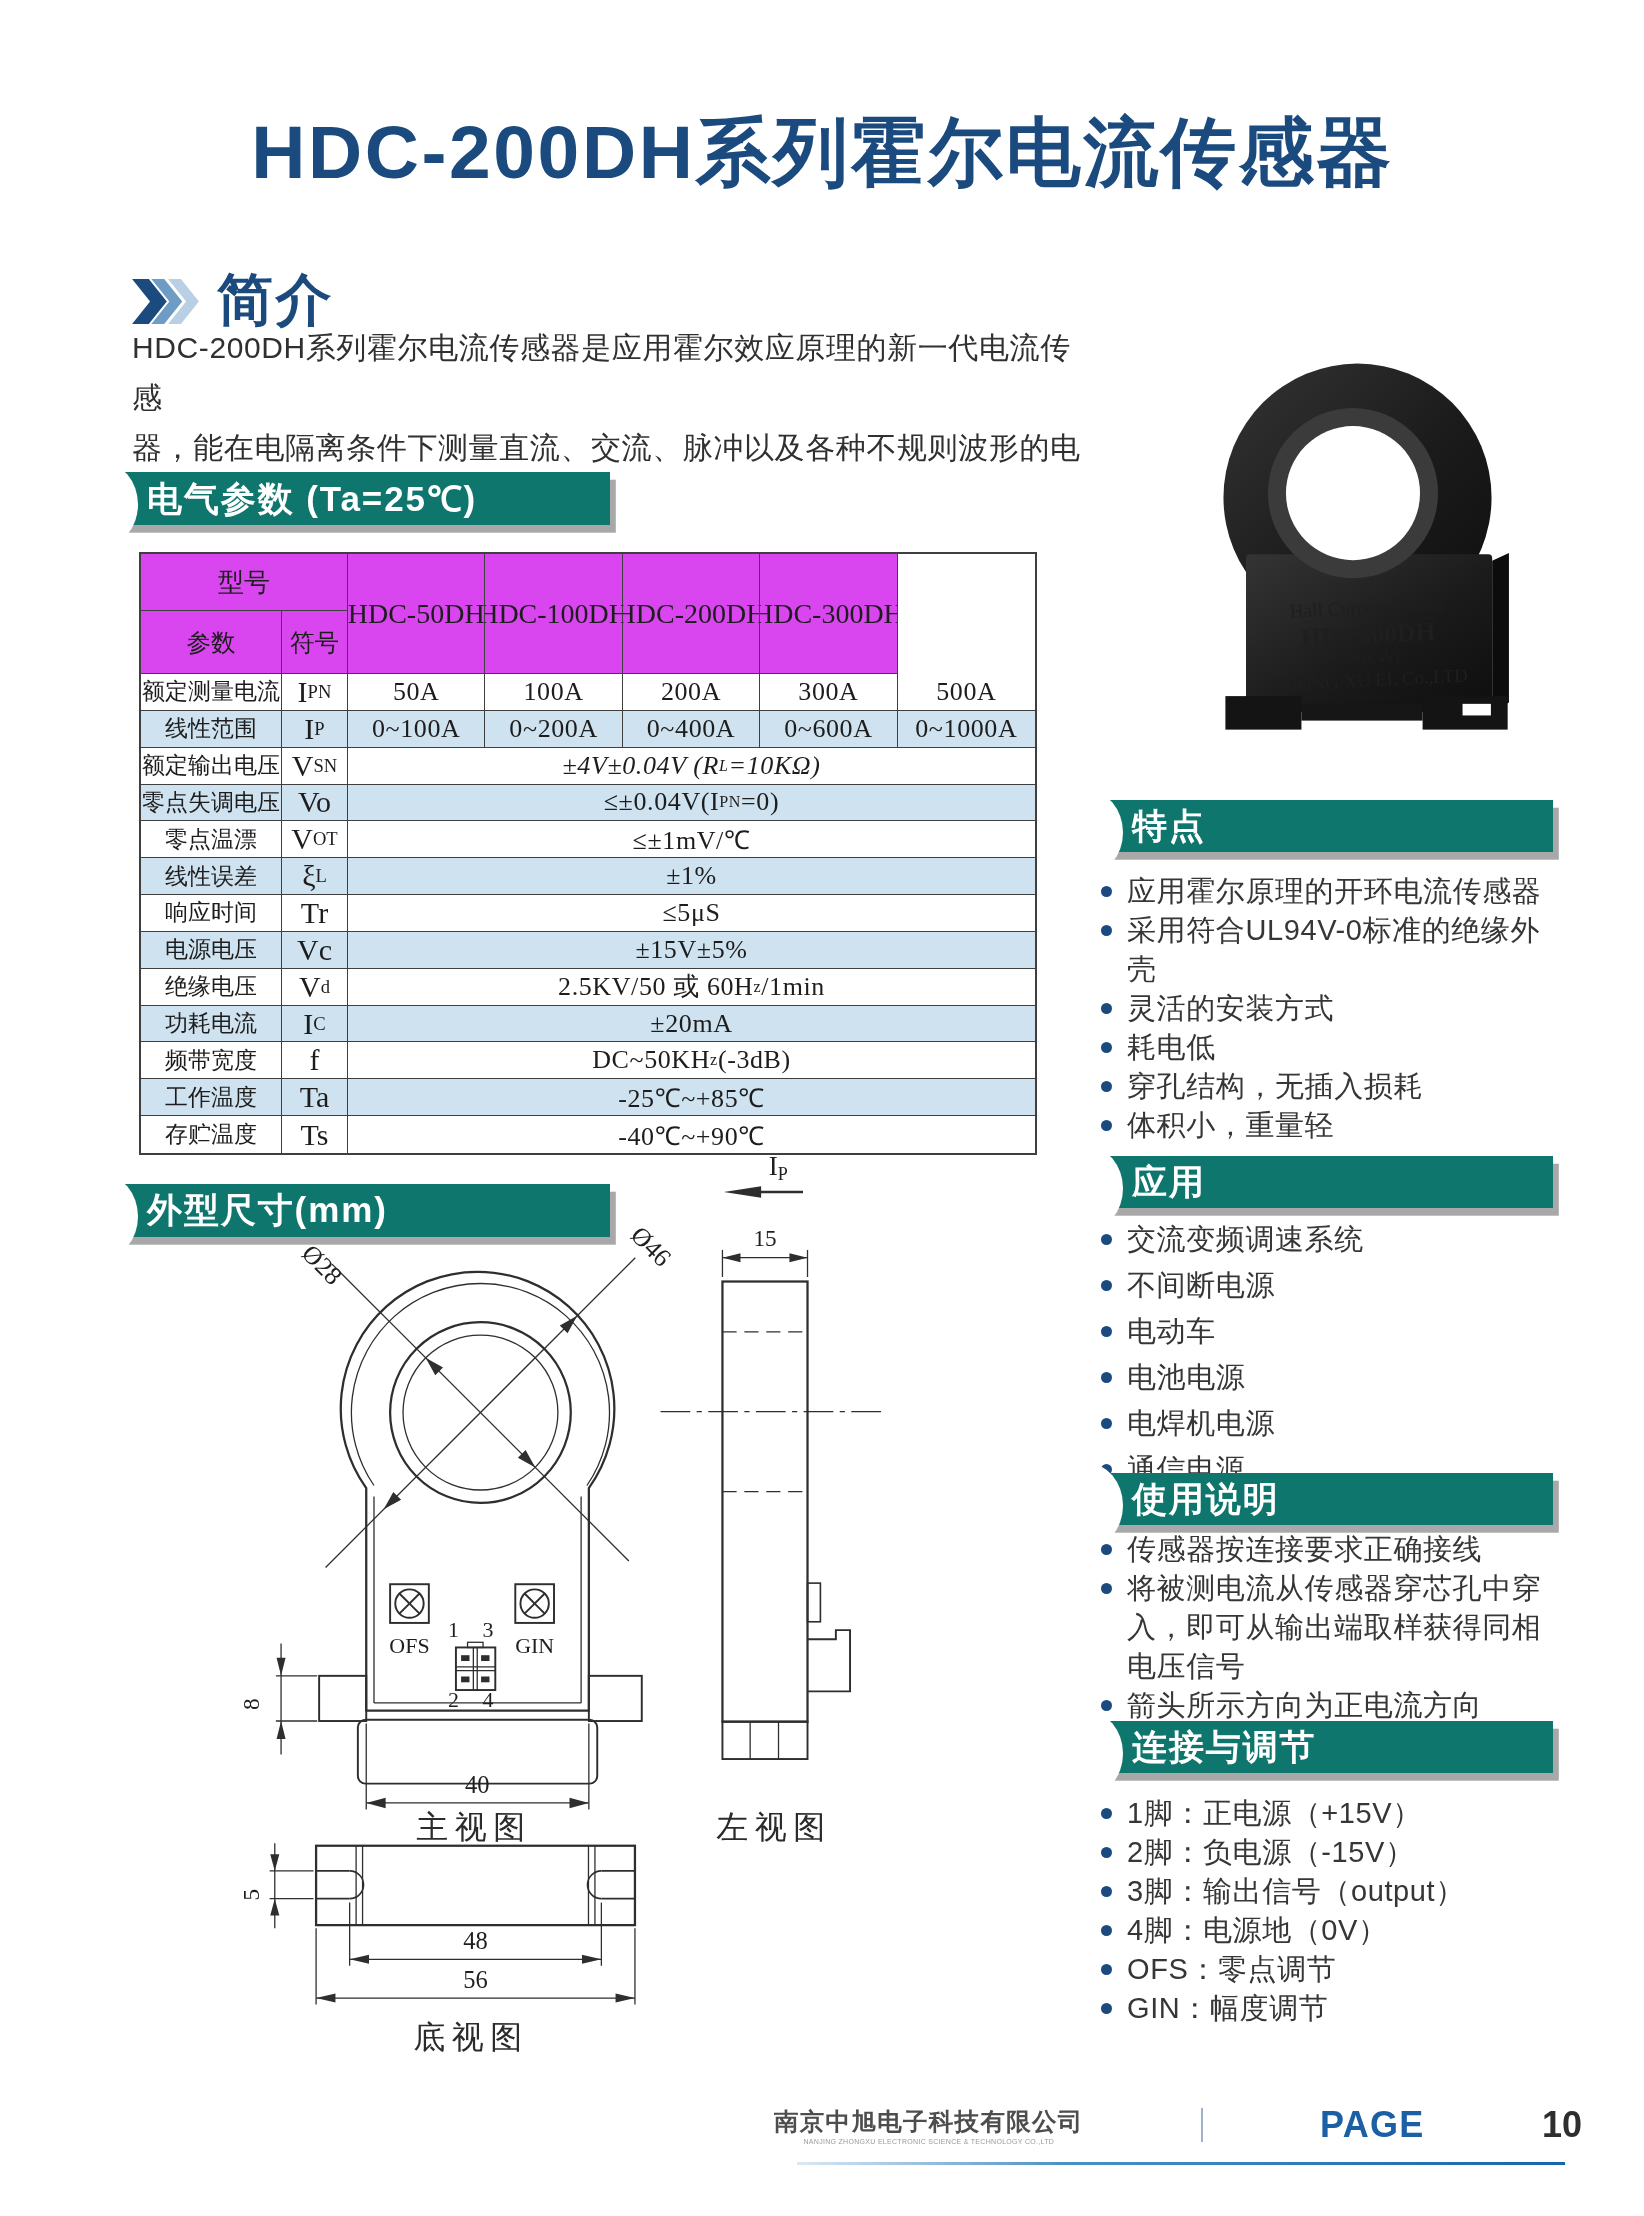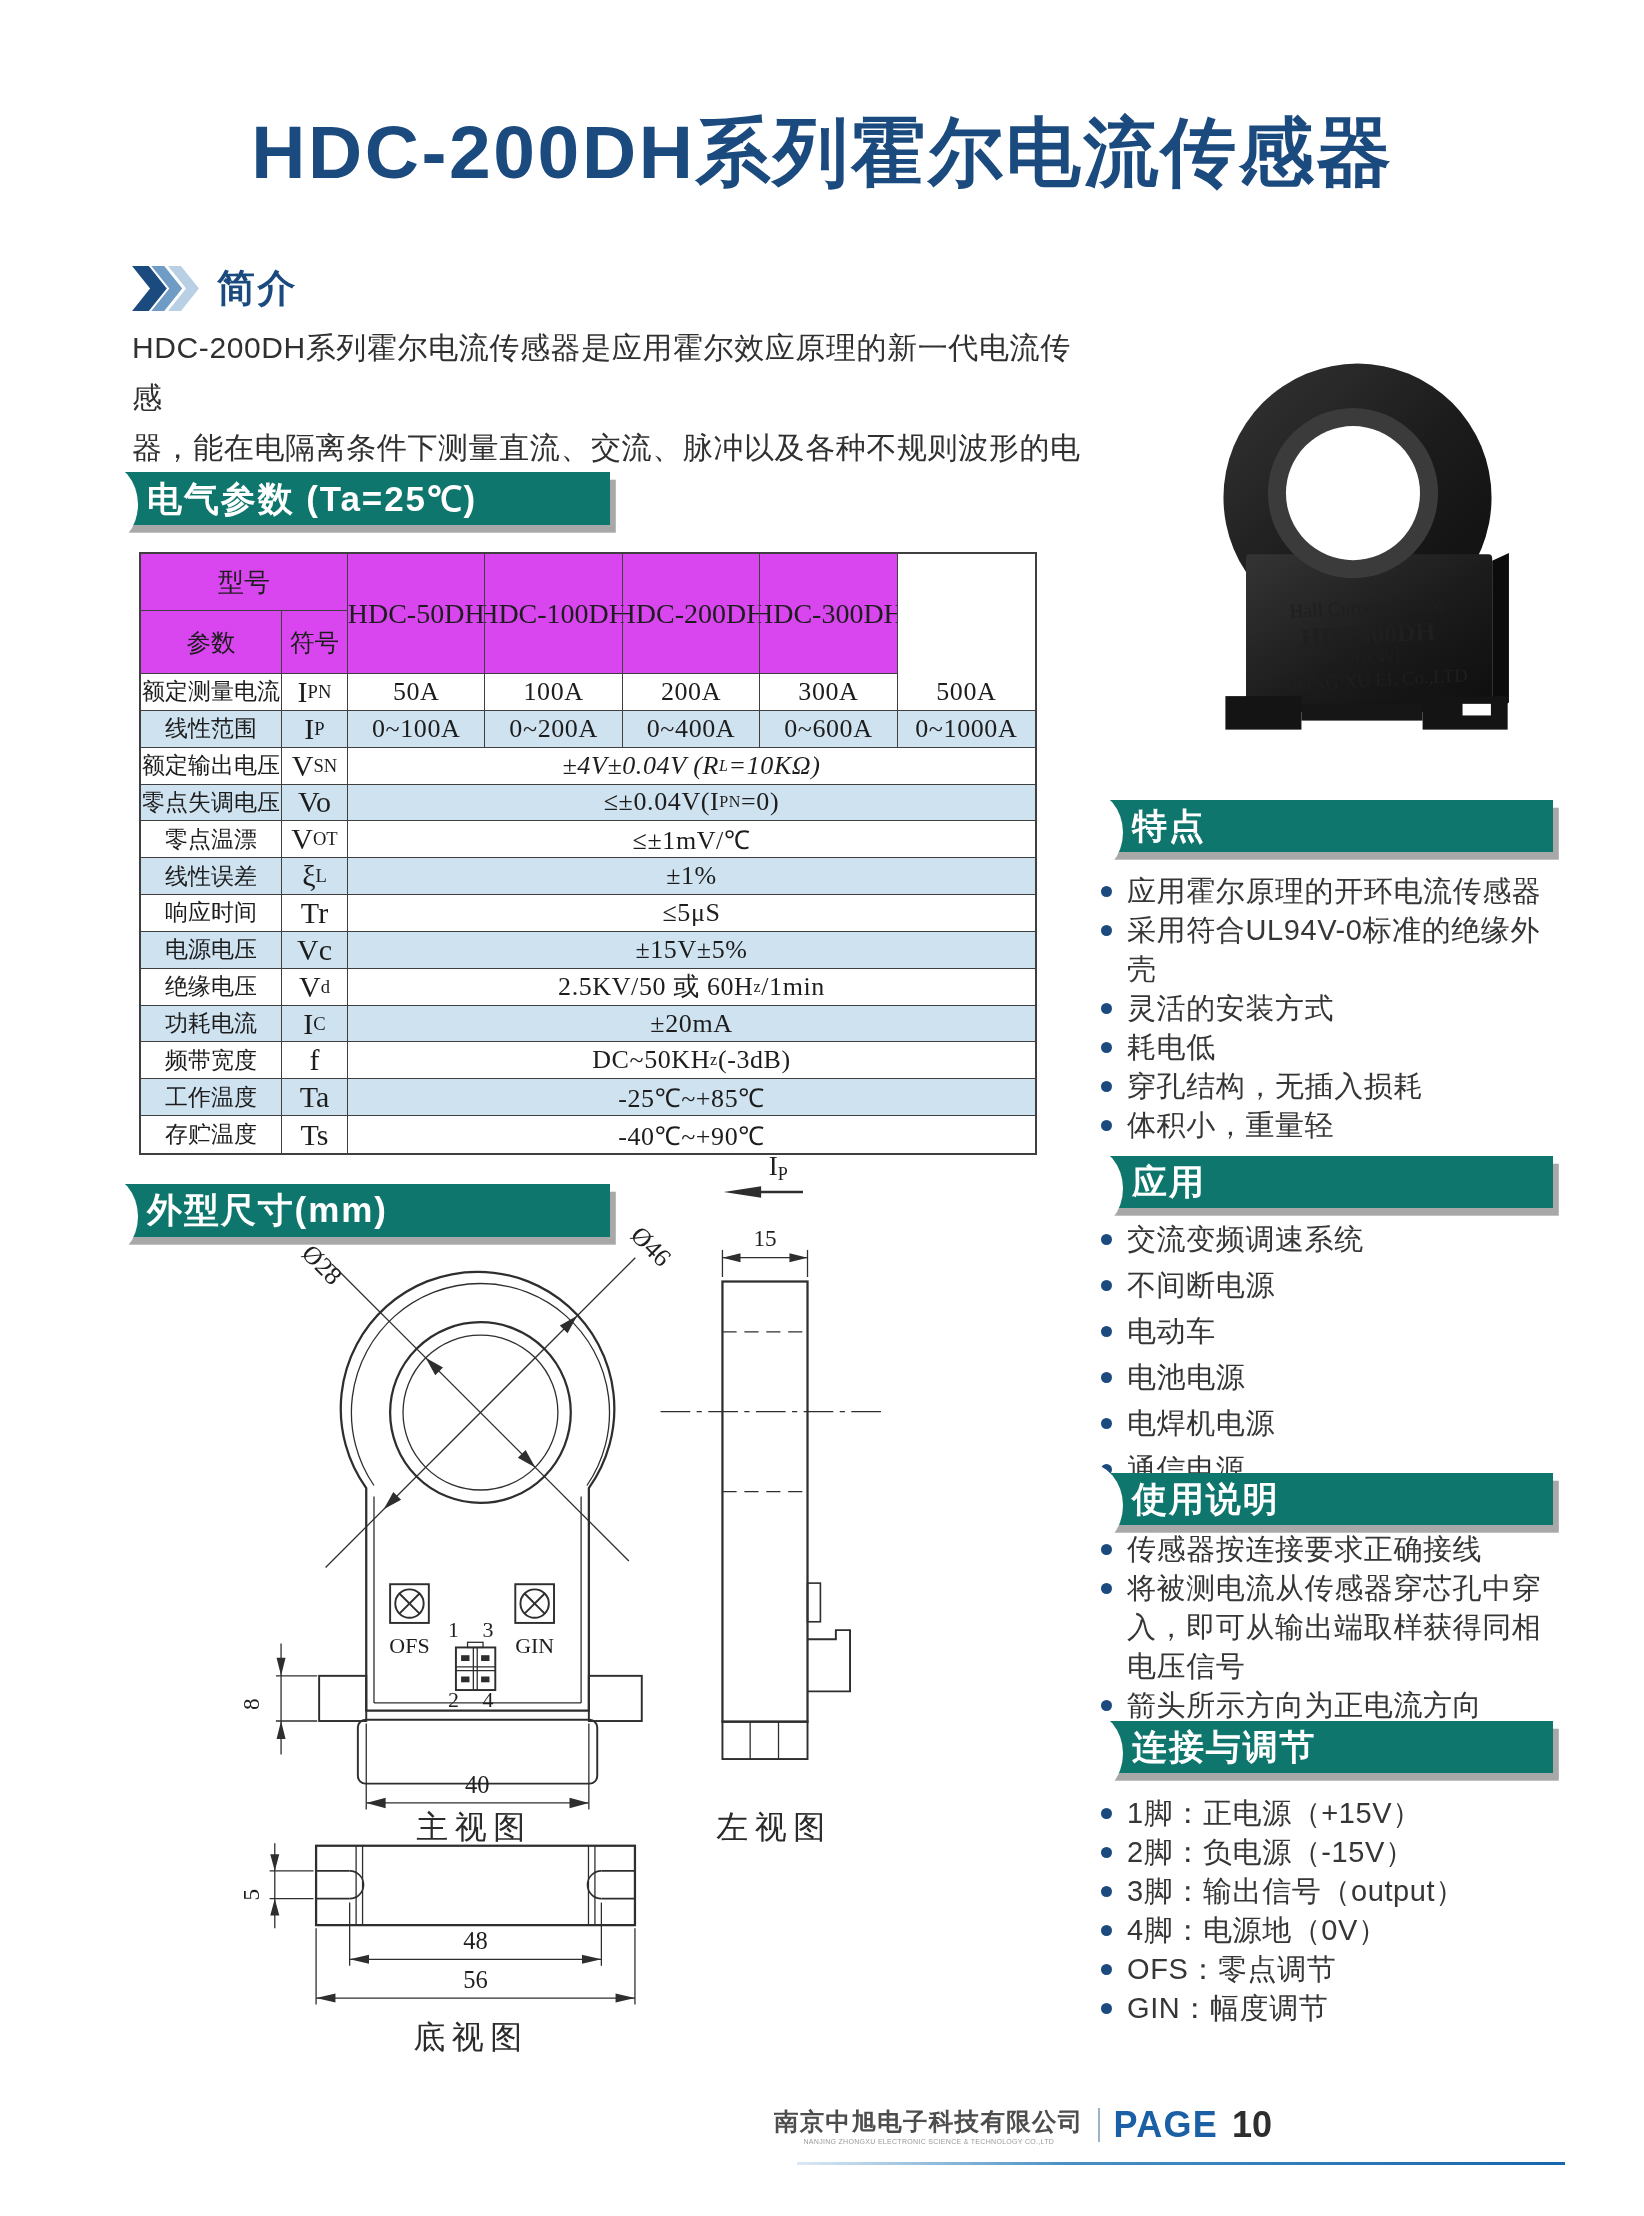--- a/index.html
+++ b/index.html
@@ -9,21 +9,21 @@
     -webkit-font-smoothing:antialiased;
   }
   .abs { position:absolute; }
 
   
   .page-title {
     left:0; top:103px; width:1645px; text-align:center;
     font-size:75px; font-weight:800; color:#1b4a7e; letter-spacing:2.6px;
   }
   .intro-head { left:132px; top:263px; display:flex; align-items:center; gap:18px; }
-  .intro-head .txt { font-size:38px; font-weight:700; color:#1b4a7e; letter-spacing:2.6px; }
+  .intro-head .txt { font-size:56px; font-weight:700; color:#1b4a7e; letter-spacing:2.6px; }
   .intro-par { left:132px; top:323px; width:968px; font-size:30px; line-height:50px; color:#303030; letter-spacing:0.6px; }
 
   .banner {
     position:absolute; background:#0f766e; color:#ffffff;
     display:flex; align-items:center; padding-left:41px;
     font-size:35px; font-weight:700; letter-spacing:1.9px;
     box-shadow:5.8px 7.7px 0 #a8a8a8;
   }
   .banner::before {
     content:''; position:absolute; left:-40px; top:-10.3px;
@@ -72,21 +72,21 @@
   svg { overflow:visible; }
   .draw text { font-family:"Liberation Serif", serif; fill:#1f1f1f; }
   .cap {
     position:absolute; text-align:center; font-family:"Liberation Serif", serif;
     font-size:32px; color:#2b2b2b; letter-spacing:6.5px;
   }
 
   
   .footer {
     left:774px; top:2102px; width:808px; height:46px;
-    display:flex; justify-content:flex-start; align-items:center; gap:14px;
+    display:flex; justify-content:space-between; align-items:center; gap:14px;
   }
   .footer .co { text-align:center; }
   .footer .co .cn { font-size:24.5px; color:#4d4d4d; font-weight:700; letter-spacing:1.3px; }
   .footer .co .en { font-size:7px; color:#9a9a9a; letter-spacing:0.3px; }
   .footer .sep { width:1.9px; height:34px; background:#9fb3c8; }
   .footer .pg  { font-size:36px; font-weight:800; color:#1b5fa5; letter-spacing:1.3px; }
   .footer .num { font-size:36px; font-weight:700; color:#2e2e2e; }
   .foot-line {
     left:797px; top:2162px; width:768px; height:3.2px;
     background:linear-gradient(to right,#dce9f4,#4a90c4 35%,#1765ad);

